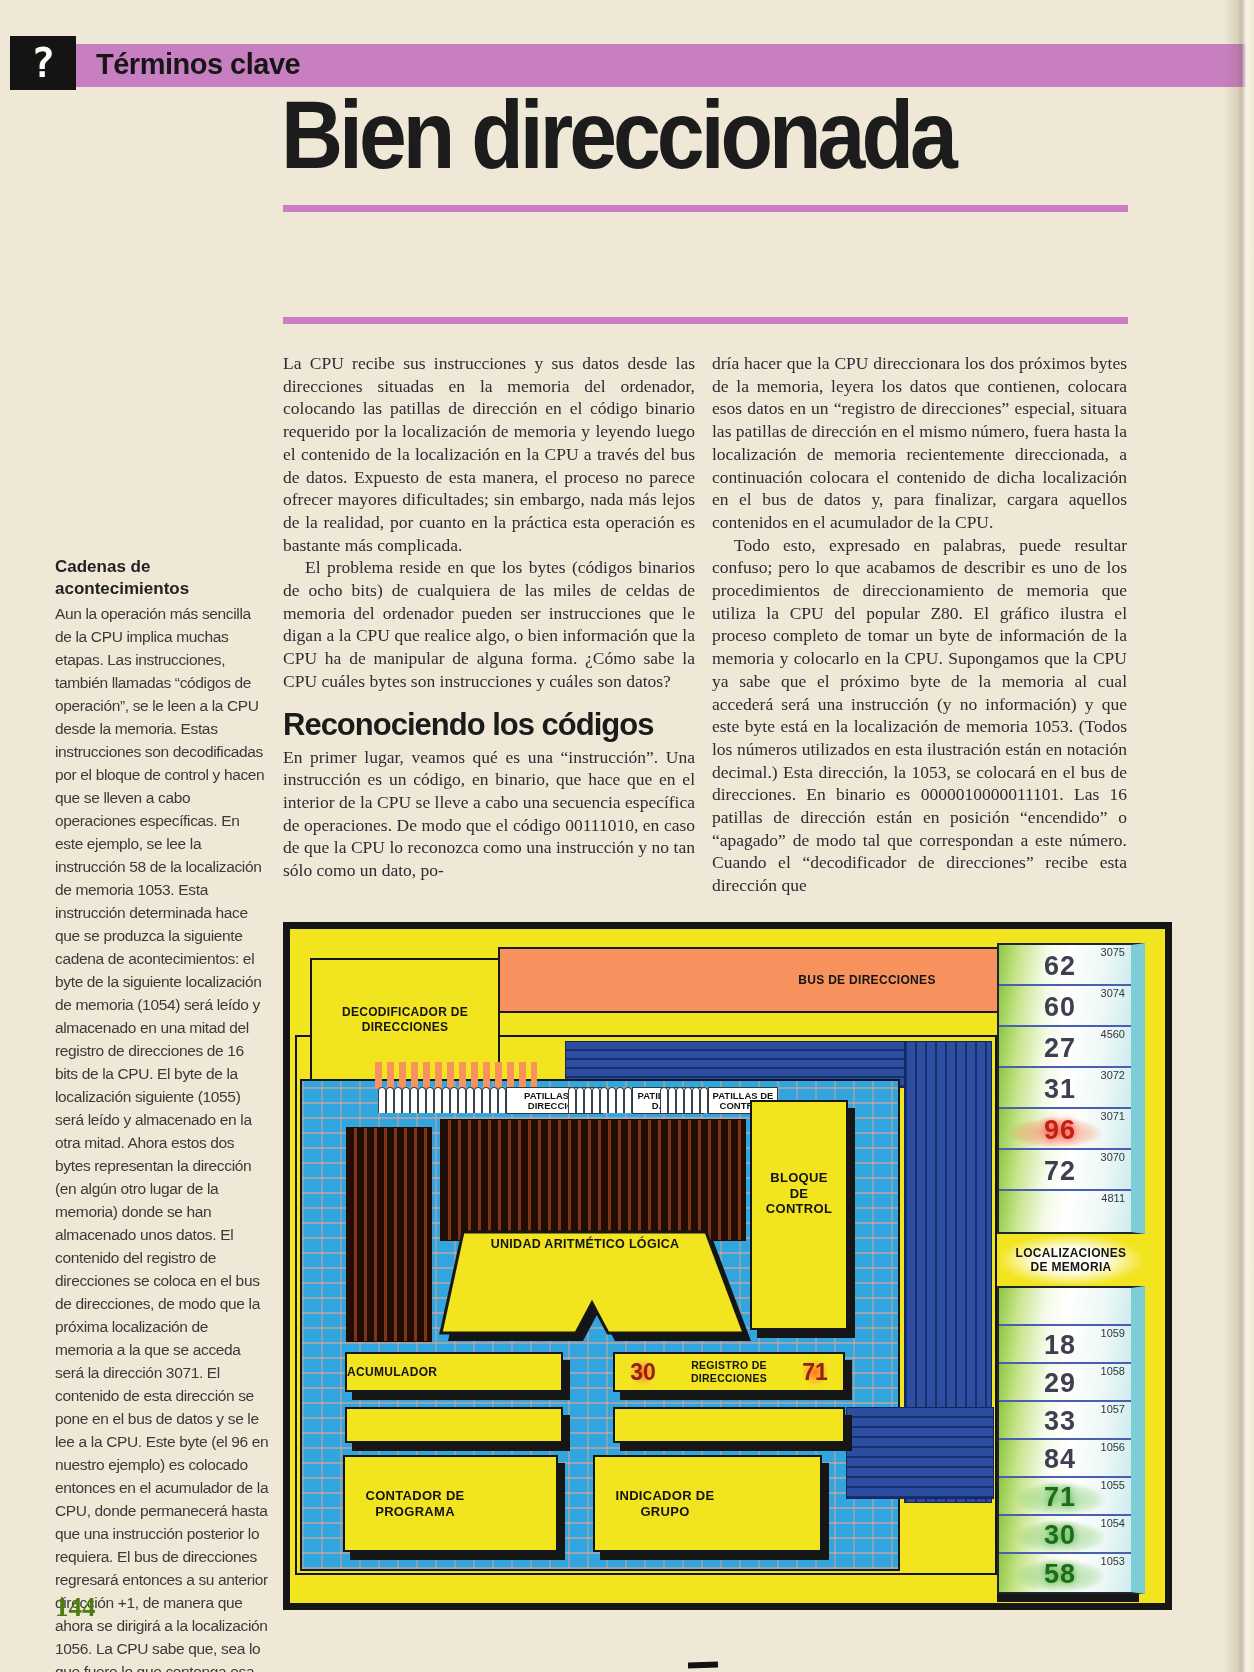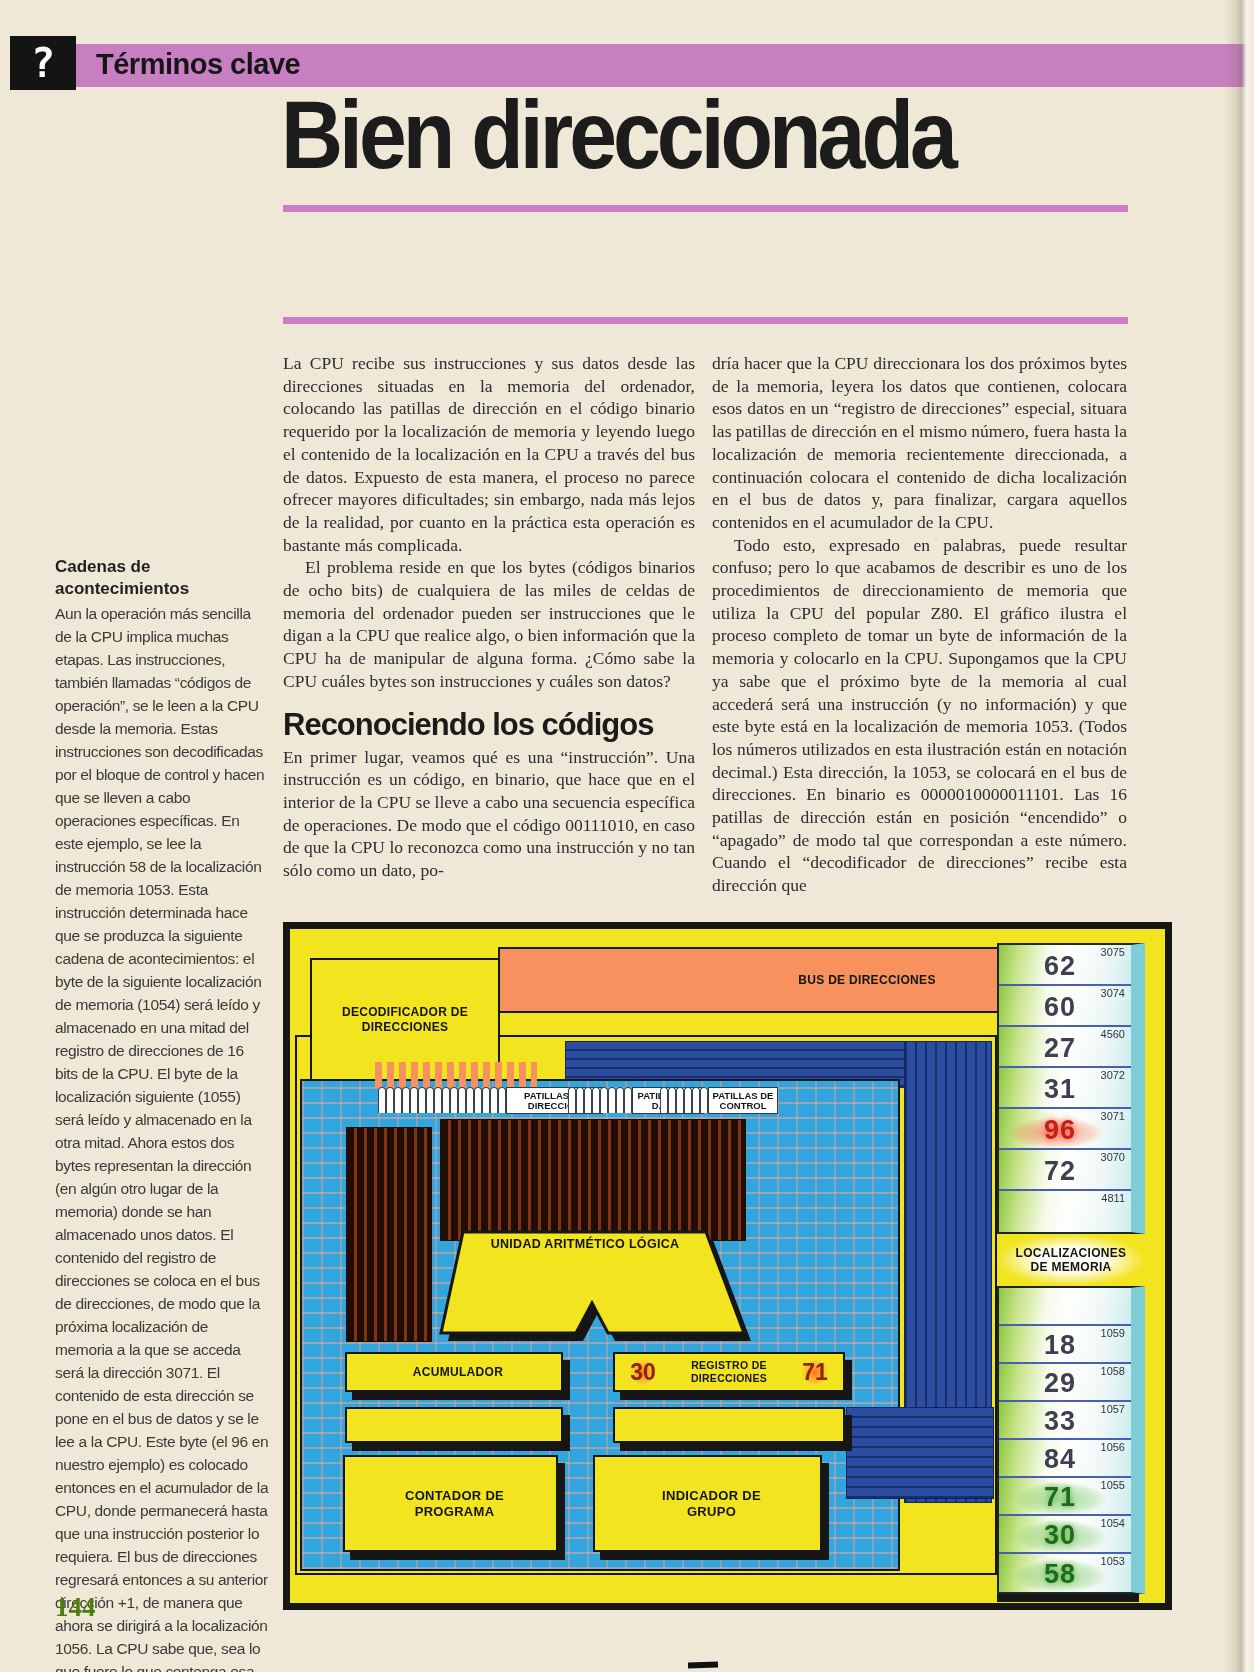--- a/index.html
+++ b/index.html
@@ -89,21 +89,21 @@
 
   .bevel{background:#f2e41f;border:2px solid #161616;box-shadow:7px 8px 0 #161616;z-index:5;}
   .ctrl-block{left:460px;top:171px;width:98px;height:230px;display:flex;justify-content:center;
       padding-top:68px;}
   .ctrl-block .lbl{font-size:13px;width:70px;}
 
   .alu-svg{left:140px;top:290px;width:340px;height:135px;z-index:5;overflow:visible;}
   .alu-label{left:195px;top:308px;width:200px;z-index:6;}
   .alu-label .lbl{font-size:12.5px;}
 
-  .bar{display:flex;align-items:center;justify-content:center;padding-left:8px;}
+  .bar{display:flex;align-items:center;}
   .accumulator{left:55px;top:423px;width:218px;height:40px;}
   .reg-bar{left:323px;top:423px;width:232px;height:40px;justify-content:space-between;padding:0 5px;}
   .reg-bar .lbl{font-size:10.5px;width:92px;}
   .reg-val{position:static;min-width:46px;text-align:center;font:bold 23px "Liberation Sans",sans-serif;
       color:#8e2410;
       background:radial-gradient(circle closest-side,rgba(255,110,30,.95),rgba(255,160,60,.6) 62%,rgba(255,170,70,0) 100%);}
   .bar-empty-l{left:55px;top:478px;width:218px;height:36px;}
   .bar-empty-r{left:323px;top:478px;width:232px;height:36px;}
   .pc-box{left:53px;top:526px;width:215px;height:97px;}
   .flag-box{left:303px;top:526px;width:229px;height:97px;}
@@ -231,20 +231,23 @@
           <span class="pin" data-name="pin"></span>
           <span class="pin" data-name="pin"></span>
           <span class="pin" data-name="pin"></span>
           <span class="pin" data-name="pin"></span>
         </div>
       <div class="pin-base" data-name="control-pins-base">
         <span class="lbl" style="width:68px" data-name="control-pins-label">PATILLAS DE CONTROL</span>
       </div>
     </div>
 
+    <div class="bevel ctrl-block" data-name="control-block">
+      <span class="lbl" data-name="control-block-label">BLOQUE DE CONTROL</span>
+    </div>
 
     <svg class="alu-svg" data-name="alu-shape" viewBox="0 0 340 135">
       <polygon points="40,21 283,21 321,122 185,122 169,92 153,122 18,122" fill="#151515"></polygon>
       <polygon points="33,13 276,13 314,114 178,114 162,84 146,114 11,114" fill="#f2e41f" stroke="#161616" stroke-width="3"></polygon>
     </svg>
     <div class="alu-label" data-name="alu-label-wrap">
       <div class="lbl" data-name="alu-label">UNIDAD ARITMÉTICO LÓGICA</div>
     </div>
 
     <div class="bevel bar accumulator" data-name="accumulator-register">

